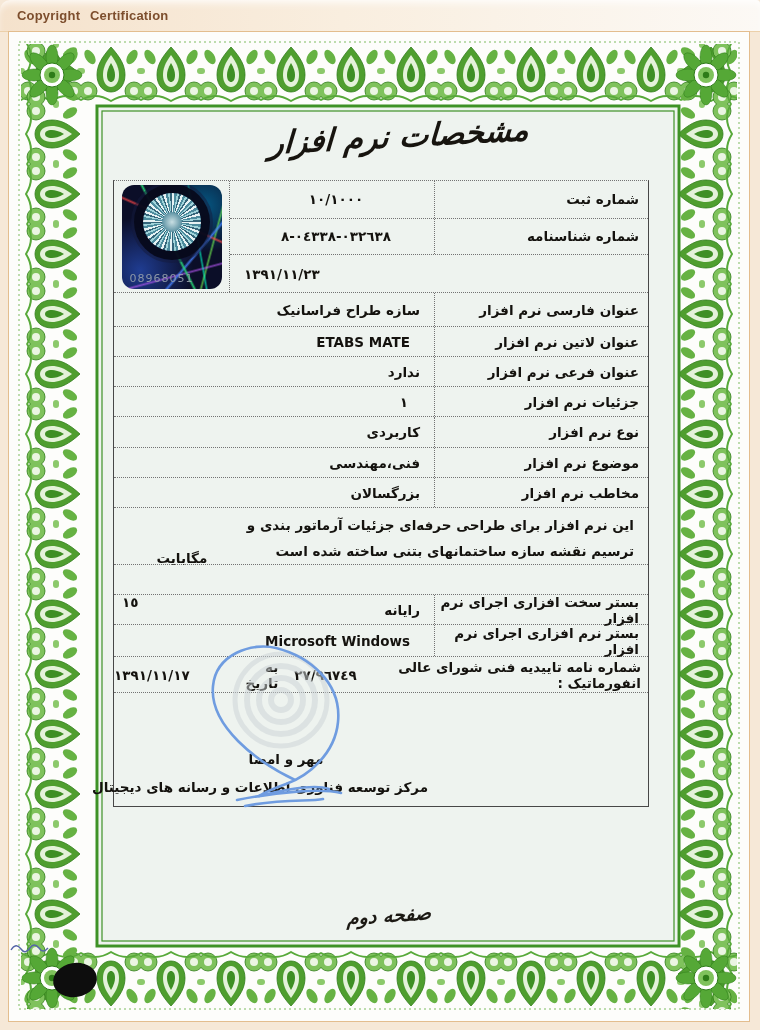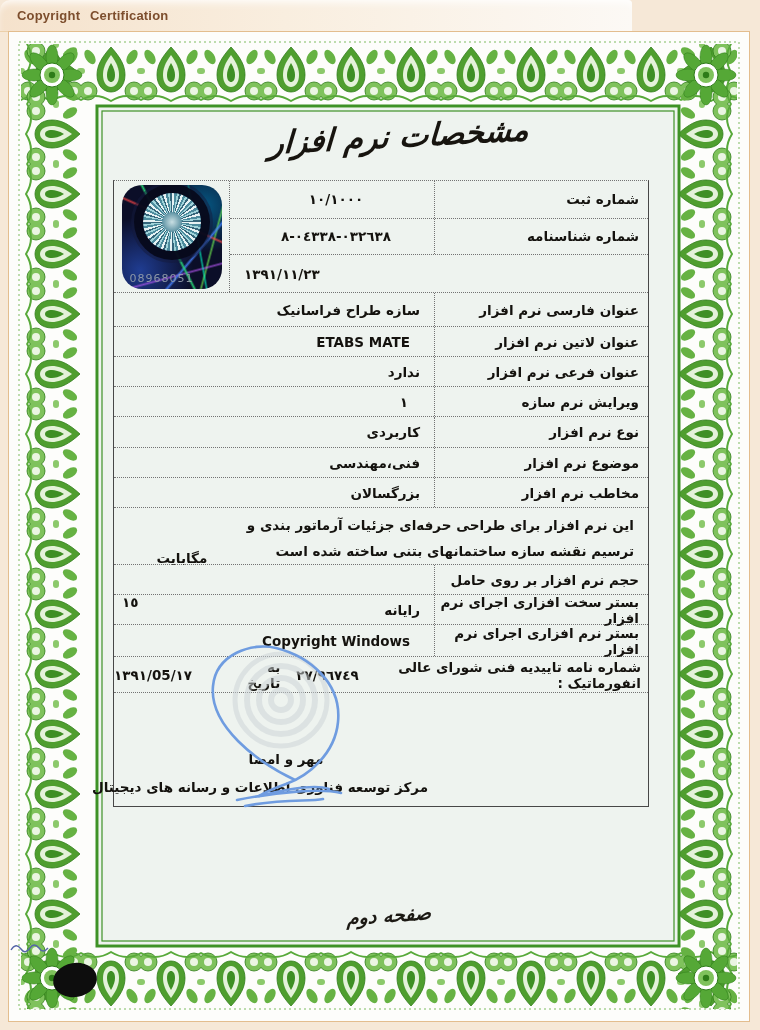--- a/index.html
+++ b/index.html
@@ -3,21 +3,21 @@
 <meta charset="utf-8">
 <style>
   html,body{margin:0;padding:0;}
   body{
     width:760px;height:1030px;position:relative;overflow:hidden;
     background:#f6e8d7;
     font-family:"DejaVu Sans",sans-serif;
   }
   
   .topbar{
-    position:absolute;left:0;top:0;width:632px;height:31px;
+    position:absolute;left:0;top:0;width:760px;height:31px;
     background:linear-gradient(to right,#f5e2cc 0%,#f9eedf 45%,#fcf9f5 100%);
     border-bottom:1px solid #ecd0aa;
     border-top-left-radius:10px;border-top-right-radius:4px;
     box-shadow:inset 0 6px 8px -4px #ffffff;
   }
   .topbar-title{
     display:inline-block;padding-left:17px;line-height:31px;
     font-family:"Liberation Sans",sans-serif;
     font-size:13px;font-weight:bold;color:#7d4e2d;word-spacing:6px;letter-spacing:.2px;
   }
@@ -72,21 +72,21 @@
     box-sizing:border-box;padding-right:7px;font-weight:bold;}
   .approval-row .a-label{margin-left:20px;}
   .approval-row .a-number{margin-left:16px;direction:ltr;unicode-bidi:bidi-override;}
   .approval-row .a-datelabel{margin-left:48px;}
   .approval-row .a-date{direction:ltr;unicode-bidi:bidi-override;}
   .stamp-row{position:relative;border-bottom:none;}
   .stamp-line1{position:absolute;top:58px;right:292px;width:140px;text-align:center;font-weight:bold;}
   .stamp-line2{position:absolute;top:86px;right:220px;width:310px;text-align:center;font-weight:bold;white-space:nowrap;}
   
   .holo{
-    position:relative;margin-top:4px;width:100px;height:104px;border-radius:20px;overflow:hidden;
+    position:relative;margin-top:4px;width:100px;height:104px;border-radius:12px;overflow:hidden;
     background:
       linear-gradient(63deg,transparent 46%,rgba(40,220,120,.85) 47.5%,transparent 49%),
       linear-gradient(-50deg,transparent 28%,rgba(70,130,255,.8) 29.5%,transparent 31%),
       linear-gradient(24deg,transparent 60%,rgba(255,70,70,.7) 61.5%,transparent 63%),
       linear-gradient(80deg,transparent 70%,rgba(0,255,200,.6) 71.5%,transparent 73%),
       linear-gradient(-15deg,transparent 18%,rgba(190,90,255,.6) 19.5%,transparent 21%),
       linear-gradient(105deg,transparent 82%,rgba(120,255,80,.6) 83.5%,transparent 85%),
       radial-gradient(circle at 18% 82%,rgba(40,80,190,.7),transparent 45%),
       radial-gradient(circle at 82% 20%,rgba(0,160,220,.5),transparent 40%),
       #0b0e28;
@@ -217,21 +217,21 @@
       </div>
       <div class="trow" style="height:30px">
         <div class="lbl">عنوان لاتین نرم افزار</div>
         <div class="val latin"><span class="ltr">ETABS MATE</span></div>
       </div>
       <div class="trow" style="height:30px">
         <div class="lbl">عنوان فرعی نرم افزار</div>
         <div class="val">ندارد</div>
       </div>
       <div class="trow" style="height:30px">
-        <div class="lbl">ویرایش نرم سازه</div>
+        <div class="lbl">جزئیات نرم افزار</div>
         <div class="val" style="padding-right:26px">١</div>
       </div>
       <div class="trow" style="height:31px">
         <div class="lbl">نوع نرم افزار</div>
         <div class="val">کاربردی</div>
       </div>
       <div class="trow" style="height:30px">
         <div class="lbl">موضوع نرم افزار</div>
         <div class="val">فنی،مهندسی</div>
       </div>
@@ -239,40 +239,39 @@
         <div class="lbl">مخاطب نرم افزار</div>
         <div class="val">بزرگسالان</div>
       </div>
       <div class="trow" style="height:57px;align-items:flex-start">
         <div class="val desc-val">
           <div>این نرم افزار برای طراحی حرفه‌ای جزئیات آرماتور بندی و</div>
           <div>ترسیم نقشه سازه ساختمانهای بتنی ساخته شده است</div>
         </div>
       </div>
       <div class="trow" style="height:30px">
-        <div class="lbl">حجم نرم افزار بر روی حامل</div>
         <div class="val size-val">
           <span>مگابایت</span>
           <span class="ltr">١٥</span>
         </div>
       </div>
       <div class="trow" style="height:30px">
         <div class="lbl">بستر سخت افزاری اجرای نرم افزار</div>
         <div class="val">رایانه</div>
       </div>
       <div class="trow" style="height:32px">
         <div class="lbl">بستر نرم افزاری اجرای نرم افزار</div>
-        <div class="val latin"><span class="ltr">Copyright Windows</span></div>
+        <div class="val latin"><span class="ltr">Microsoft Windows</span></div>
       </div>
 
       <div class="approval-row" style="height:36px">
         <span class="a-label">شماره نامه تاییدیه فنی شورای عالی انفورماتیک :</span>
         <span class="a-number">٢٧/٩٦٧٤٩</span>
         <span class="a-datelabel">به تاریخ</span>
-        <span class="a-date">١٣٩١/05/١٧</span>
+        <span class="a-date">١٣٩١/١١/١٧</span>
       </div>
 
       <div class="stamp-row" style="height:113px">
         <div class="stamp-line1">مهر و امضا</div>
         <div class="stamp-line2">مرکز توسعه فناوری اطلاعات و رسانه های دیجیتال</div>
       </div>
     </div>
 
     <svg class="overlay-svg" width="740" height="989" viewBox="0 0 740 989">
       <g opacity="0.5" stroke="#ccd3d6" fill="none">

